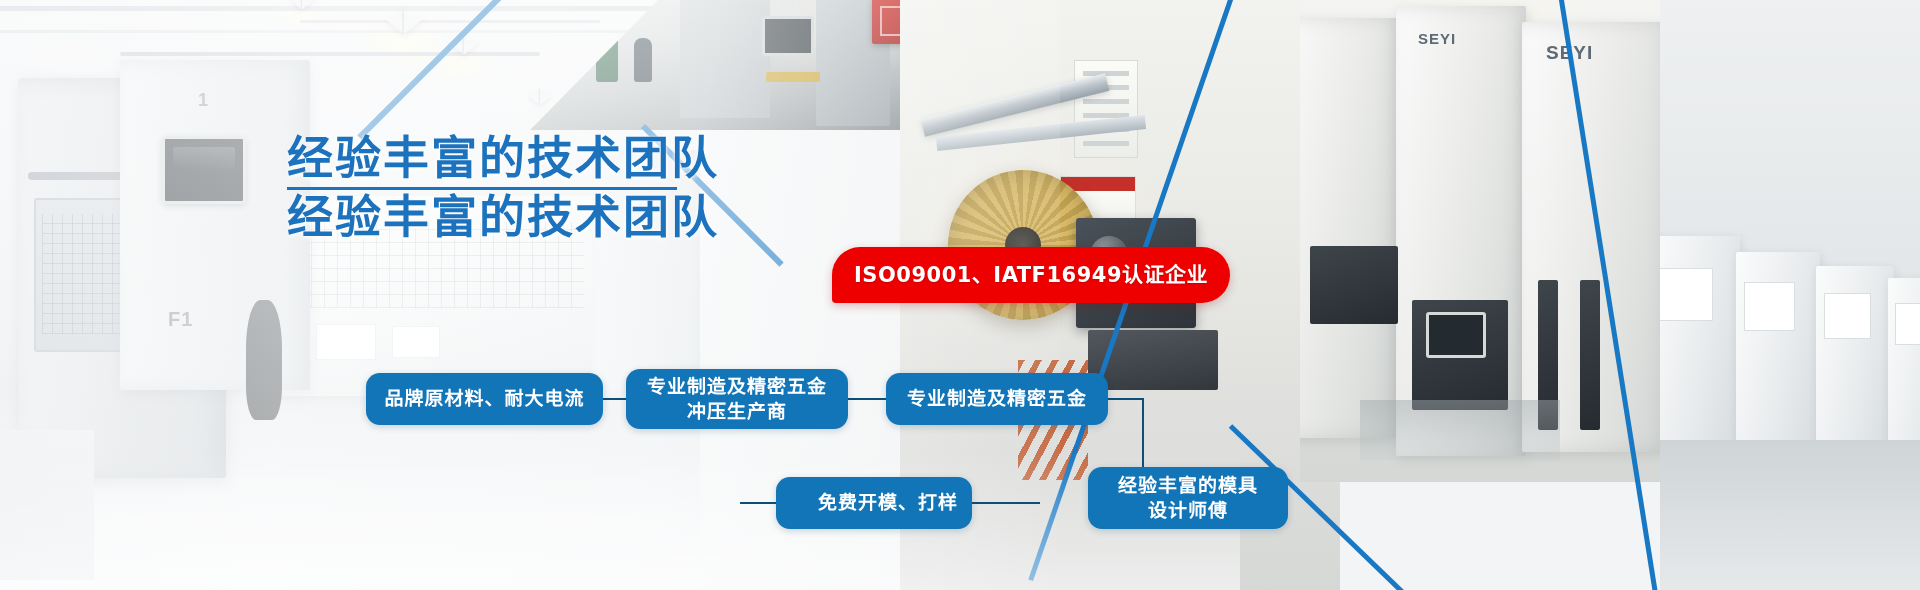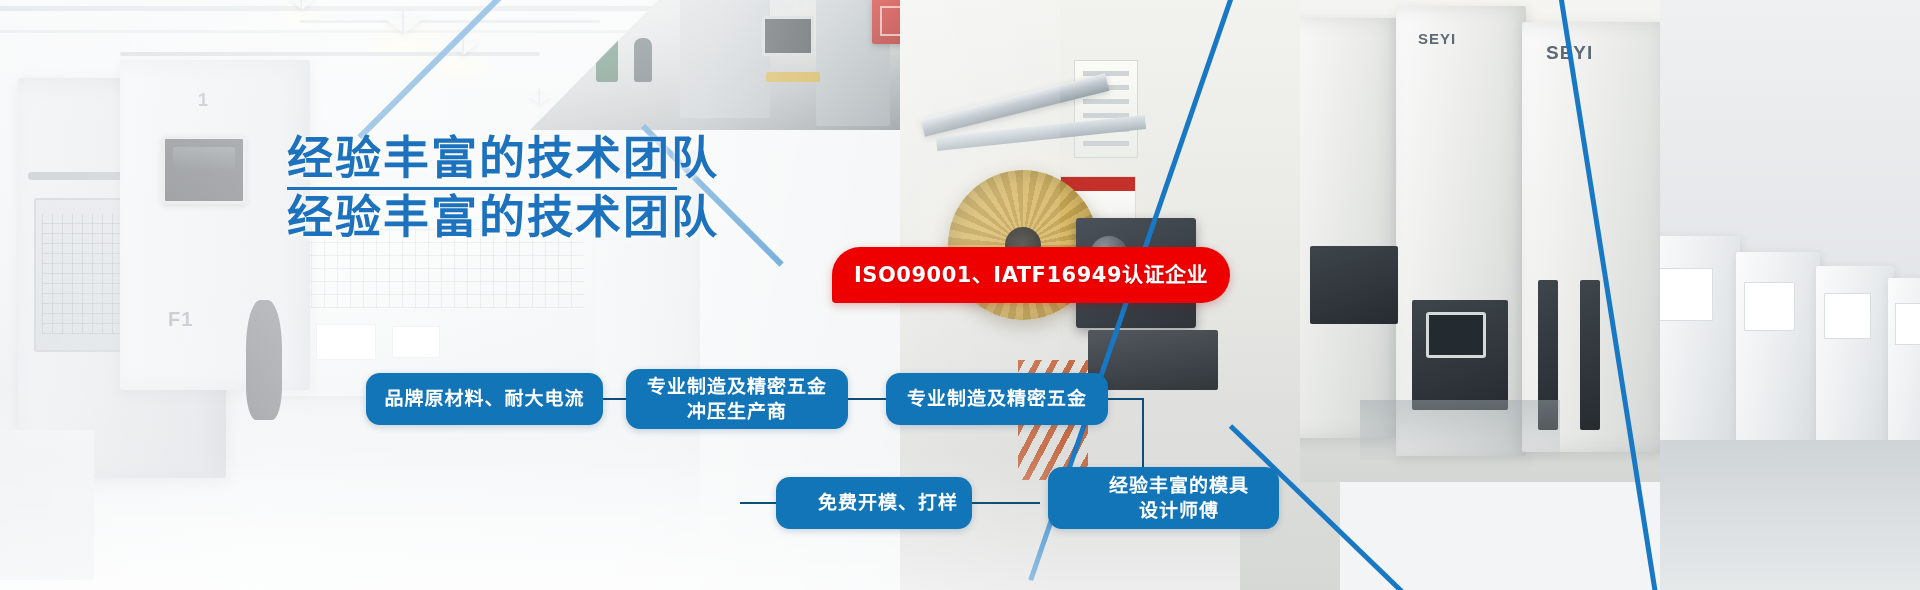--- a/index.html
+++ b/index.html
@@ -329,21 +329,21 @@
     font:700 19px/1.32 "DejaVu Sans","Liberation Sans",sans-serif;
     letter-spacing:1px;
     white-space:pre-line;
     padding:0 14px;
   }
   #fbox-1{left:366px;top:362px;width:237px;height:52px;}
   #fbox-2{left:626px;top:358px;width:222px;height:60px;}
   #fbox-3{left:886px;top:362px;width:222px;height:52px;}
   #fbox-4{left:512px;top:460px;width:228px;height:62px;}
   #fbox-5{left:776px;top:466px;width:196px;height:52px;justify-content:flex-end;}
-  #fbox-6{left:1048px;top:456px;width:200px;height:62px;padding-left:31px;}
+  #fbox-6{left:1088px;top:456px;width:200px;height:62px;}
 
   .conn{position:absolute;background:#0d4f78;}
   #conn-1-2{left:584px;top:387px;width:44px;height:2px;}
   #conn-2-3{left:848px;top:387px;width:40px;height:2px;}
   #conn-3-r{left:1108px;top:387px;width:36px;height:2px;}
   #conn-r-v{left:1142px;top:387px;width:2px;height:100px;}
   #conn-6-5{left:972px;top:491px;width:68px;height:2px;}
   #conn-5-4{left:740px;top:491px;width:38px;height:2px;}
 
   

